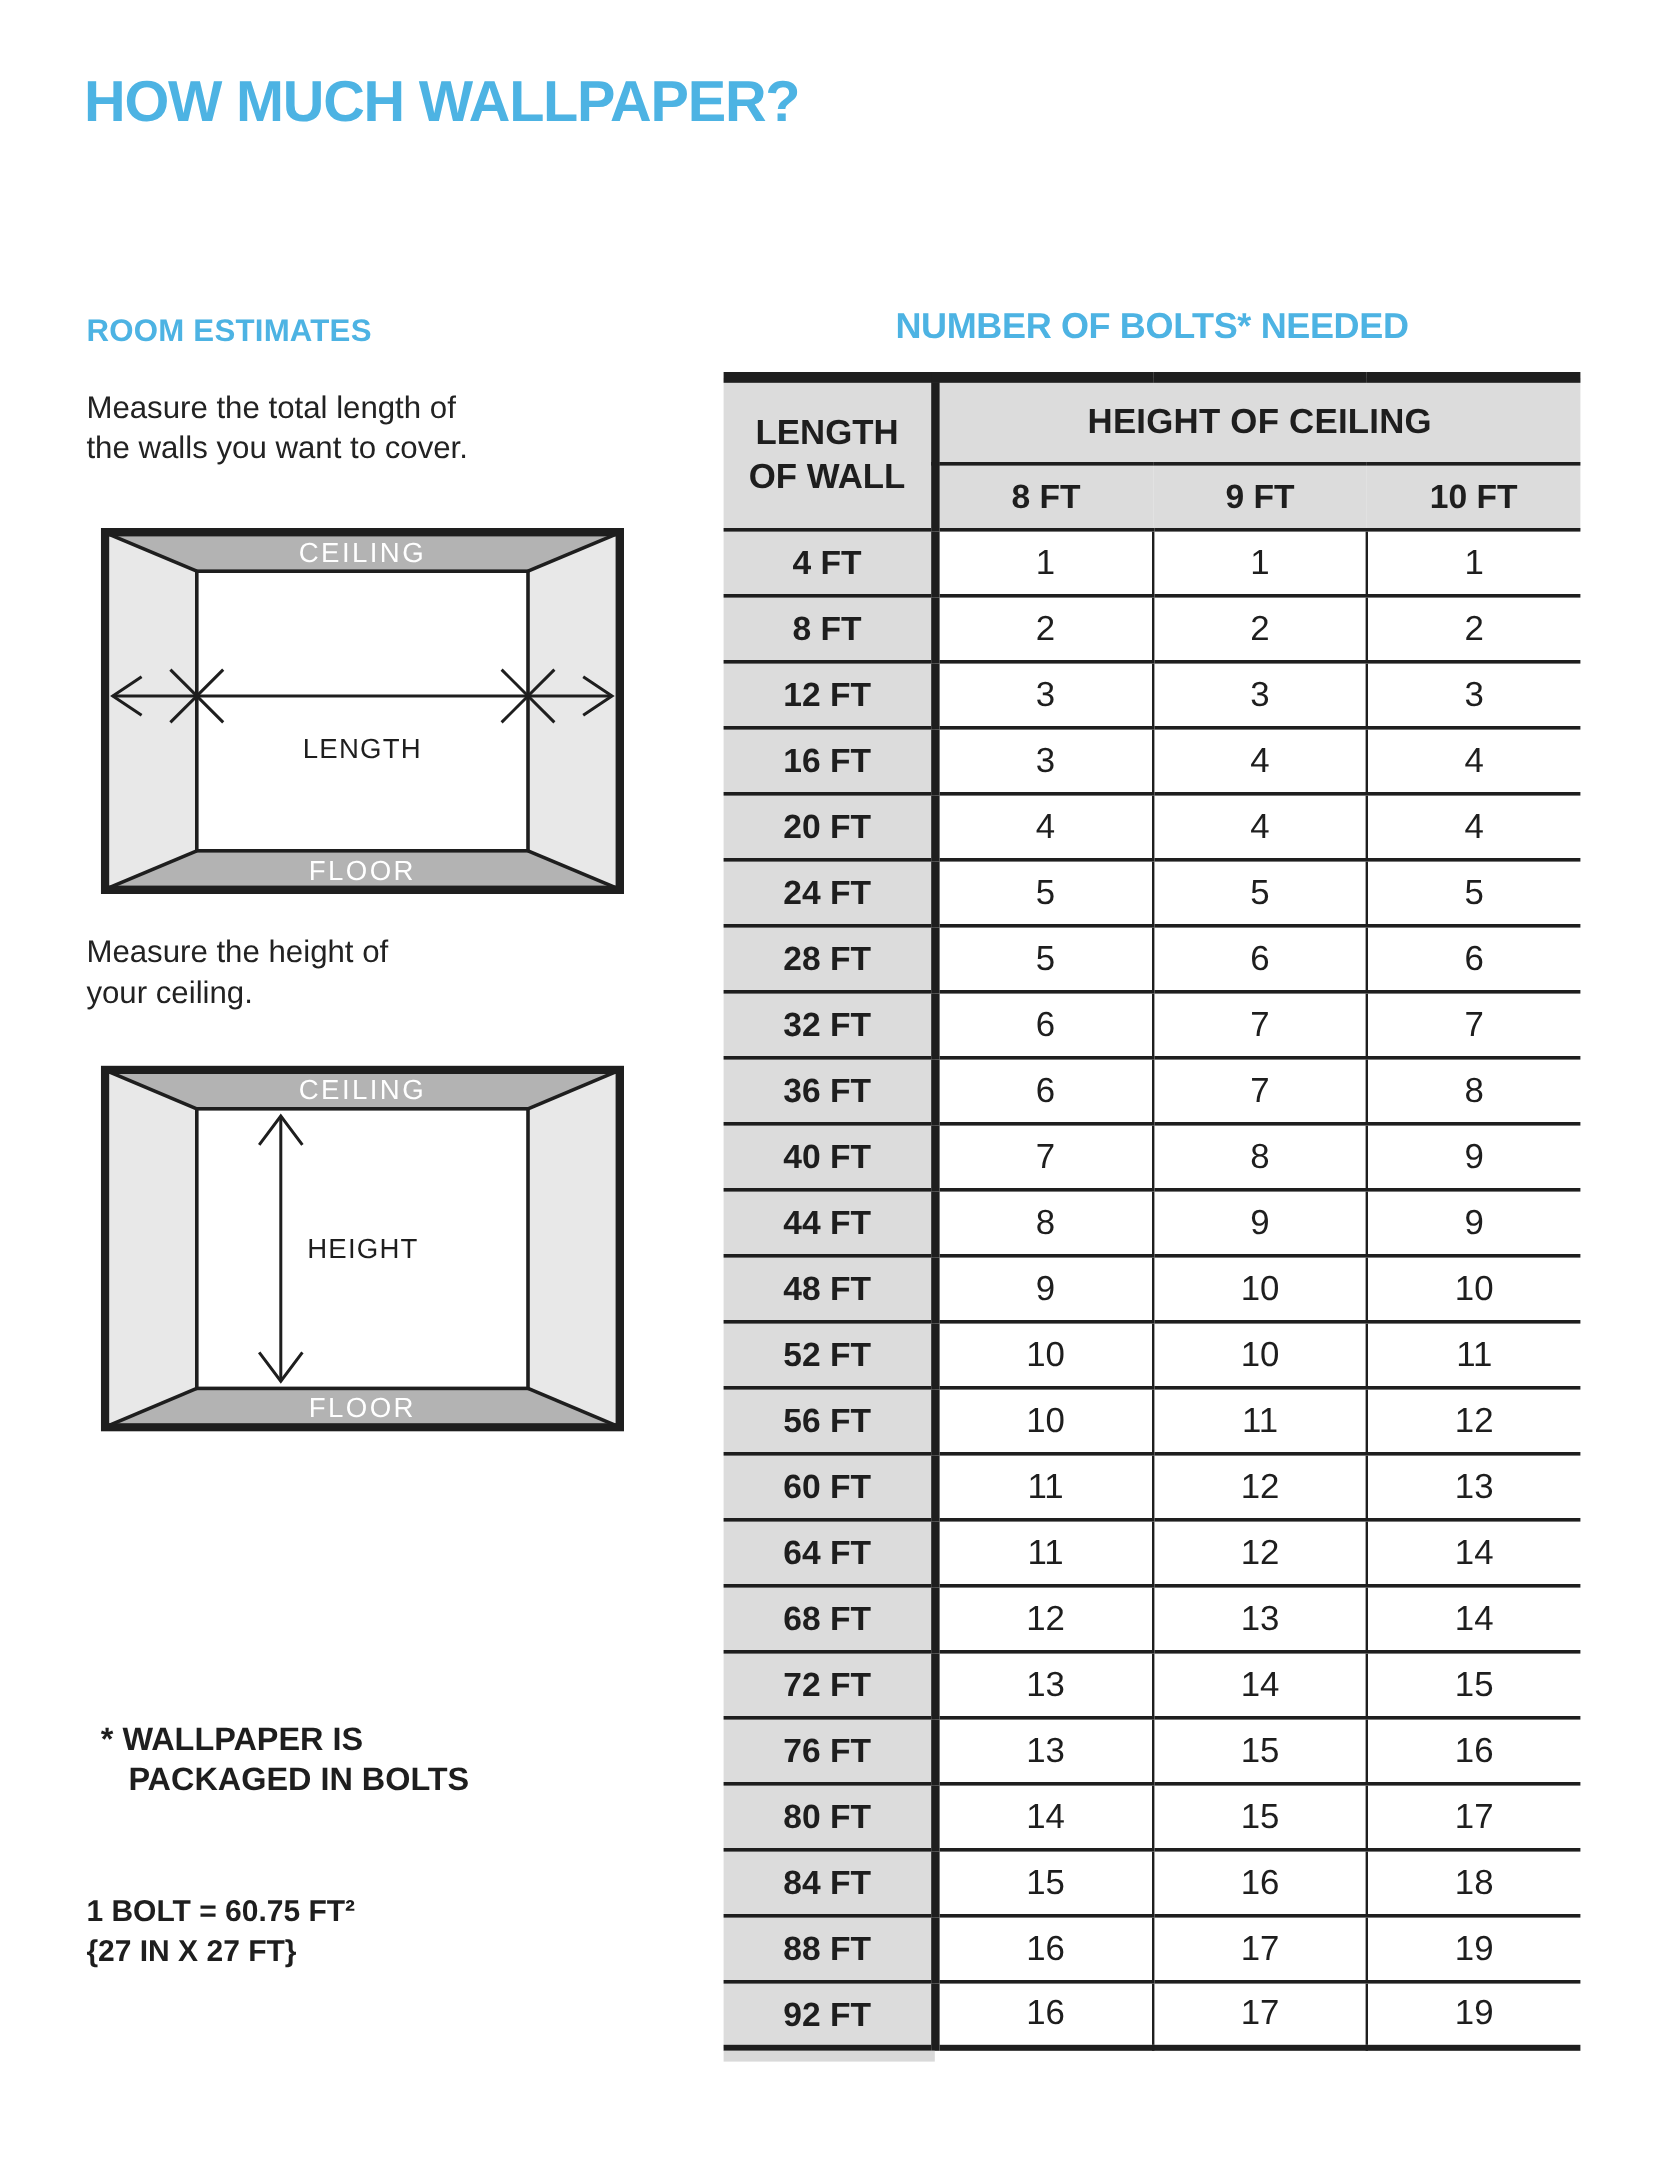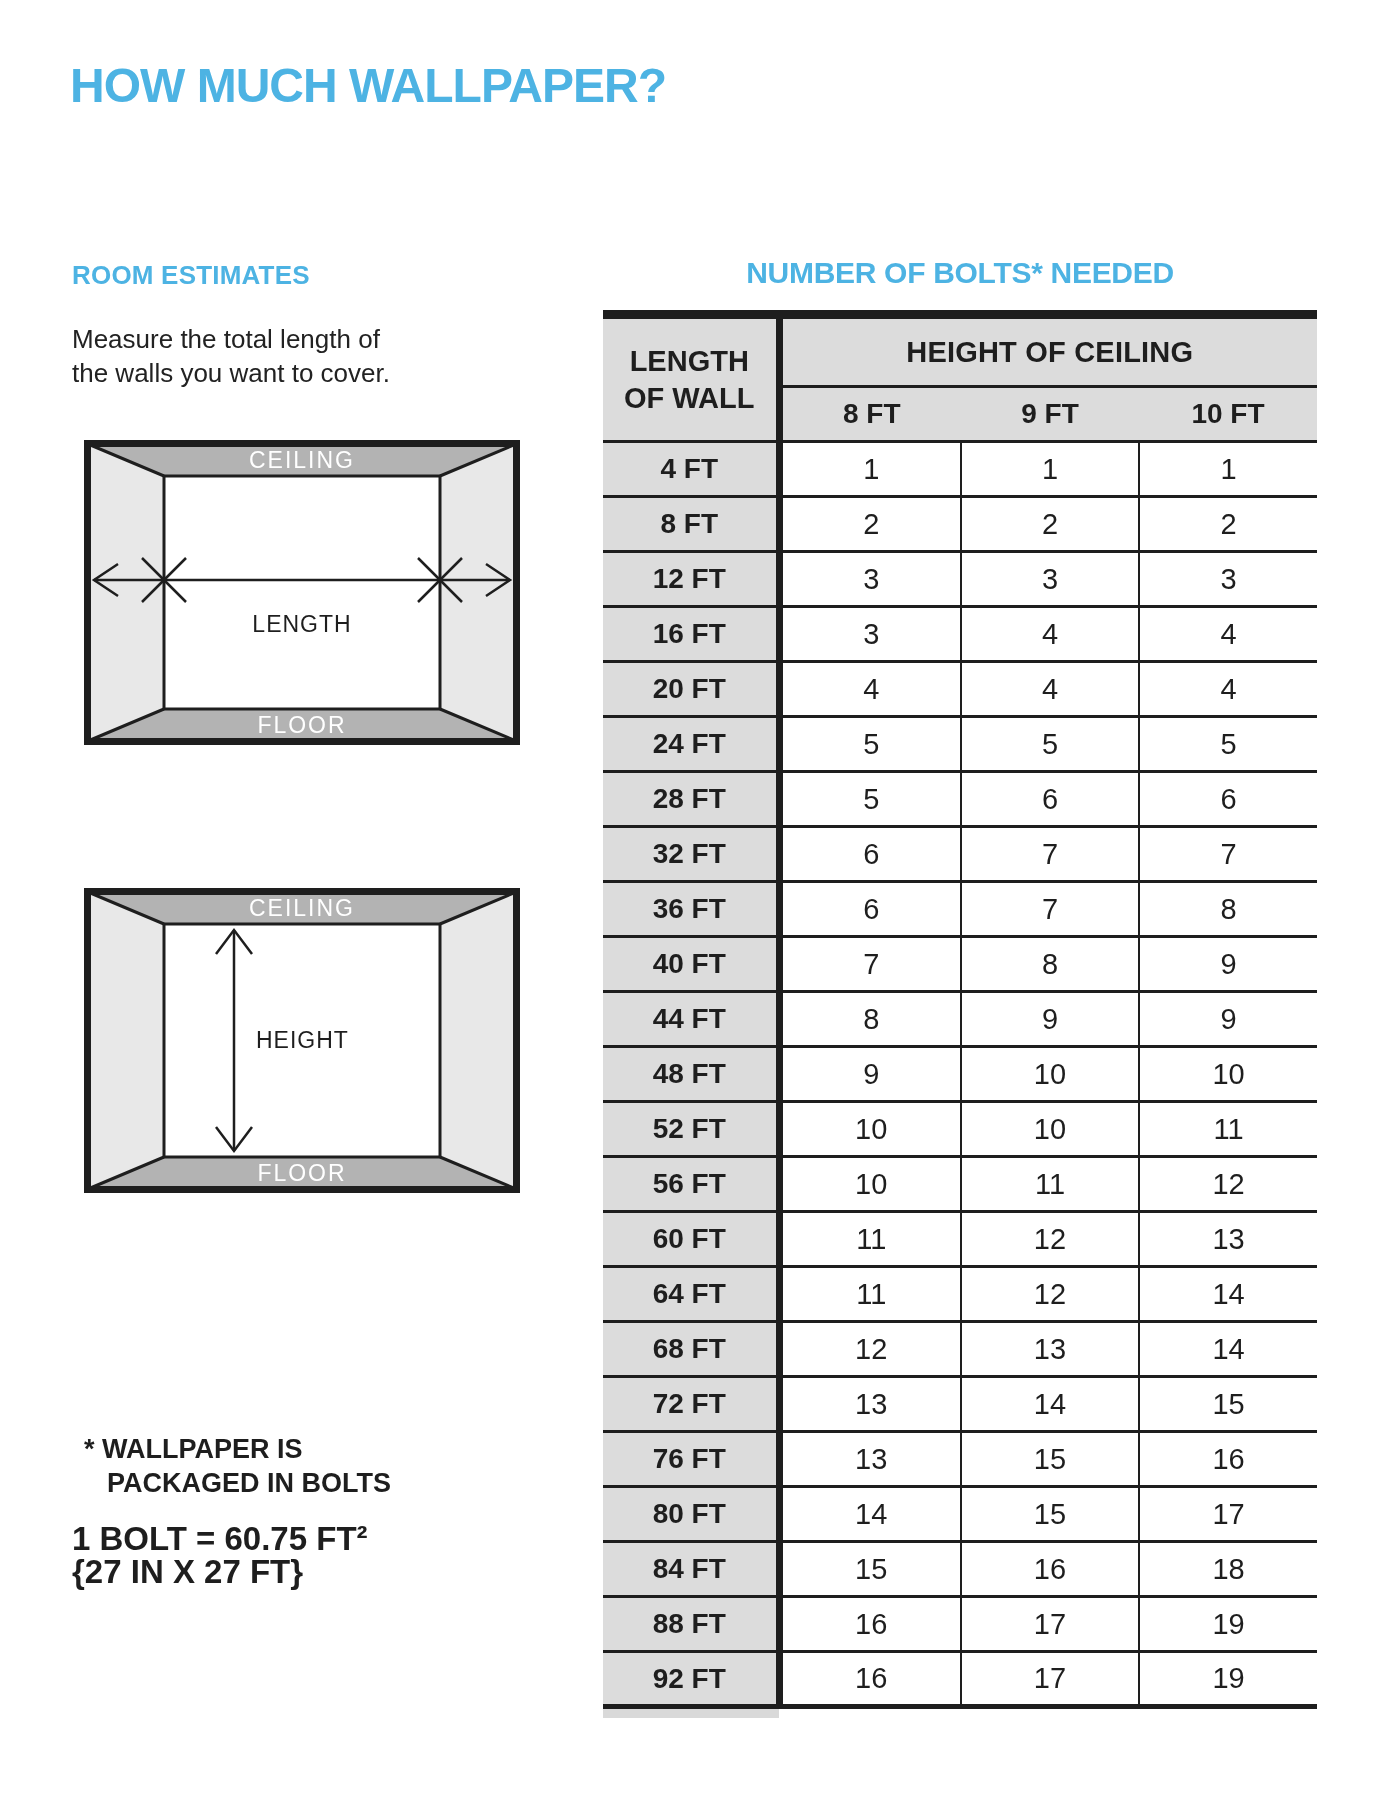--- a/index.html
+++ b/index.html
@@ -26,21 +26,21 @@
   .body-text{
     position:absolute;left:72px;
     font-size:26px;line-height:34px;color:#222;white-space:pre-line;
   }
   .step-length{top:322px;}
   .step-height{top:776px;}
   .step-chart{top:1232px;}
 
   .footnote{position:absolute;left:60px;top:1432px;font-size:27px;font-weight:bold;line-height:34px;margin-left:24px;}
   .footnote .indent{padding-left:23px;}
-  .bolt-def{position:absolute;left:72px;top:1522px;font-size:33px;font-weight:bold;line-height:33px;}
+  .bolt-def{position:absolute;left:72px;top:1577px;font-size:25px;font-weight:bold;line-height:33px;}
 
   .room-diagram{position:absolute;left:84px;}
   .room-diagram.d1{top:440px;}
   .room-diagram.d2{top:888px;}
   .room-diagram .edge{stroke:var(--ink);stroke-width:3;}
   .room-diagram text{font-family:"Liberation Sans","DejaVu Sans",sans-serif;}
   .band-label{fill:#fff;font-size:23px;letter-spacing:2px;}
   .measure-label{fill:var(--ink);font-size:23px;letter-spacing:1px;}
   .measure{stroke:var(--ink);stroke-width:2.5;fill:none;}
 
@@ -116,20 +116,22 @@
       <polyline points="34,124 10,140 34,156"></polyline>
       <polyline points="402,124 426,140 402,156"></polyline>
       <line x1="58" y1="118" x2="102" y2="162"></line>
       <line x1="58" y1="162" x2="102" y2="118"></line>
       <line x1="334" y1="118" x2="378" y2="162"></line>
       <line x1="334" y1="162" x2="378" y2="118"></line>
     </g>
     <text class="measure-label" x="218" y="192" text-anchor="middle">LENGTH</text>
   </svg>
 
+  <p class="body-text step-height">Measure the height of
+your ceiling.</p>
 
   <svg class="room-diagram d2" width="436" height="305" viewBox="0 0 436 305">
     <polygon points="4,4 80,36 80,269 4,301" fill="#e8e8e8"></polygon>
     <polygon points="432,4 356,36 356,269 432,301" fill="#e8e8e8"></polygon>
     <polygon points="4,4 432,4 356,36 80,36" fill="#b3b3b3"></polygon>
     <polygon points="4,301 432,301 356,269 80,269" fill="#b3b3b3"></polygon>
     <line class="edge" x1="4" y1="4" x2="80" y2="36"></line>
     <line class="edge" x1="432" y1="4" x2="356" y2="36"></line>
     <line class="edge" x1="4" y1="301" x2="80" y2="269"></line>
     <line class="edge" x1="432" y1="301" x2="356" y2="269"></line>

